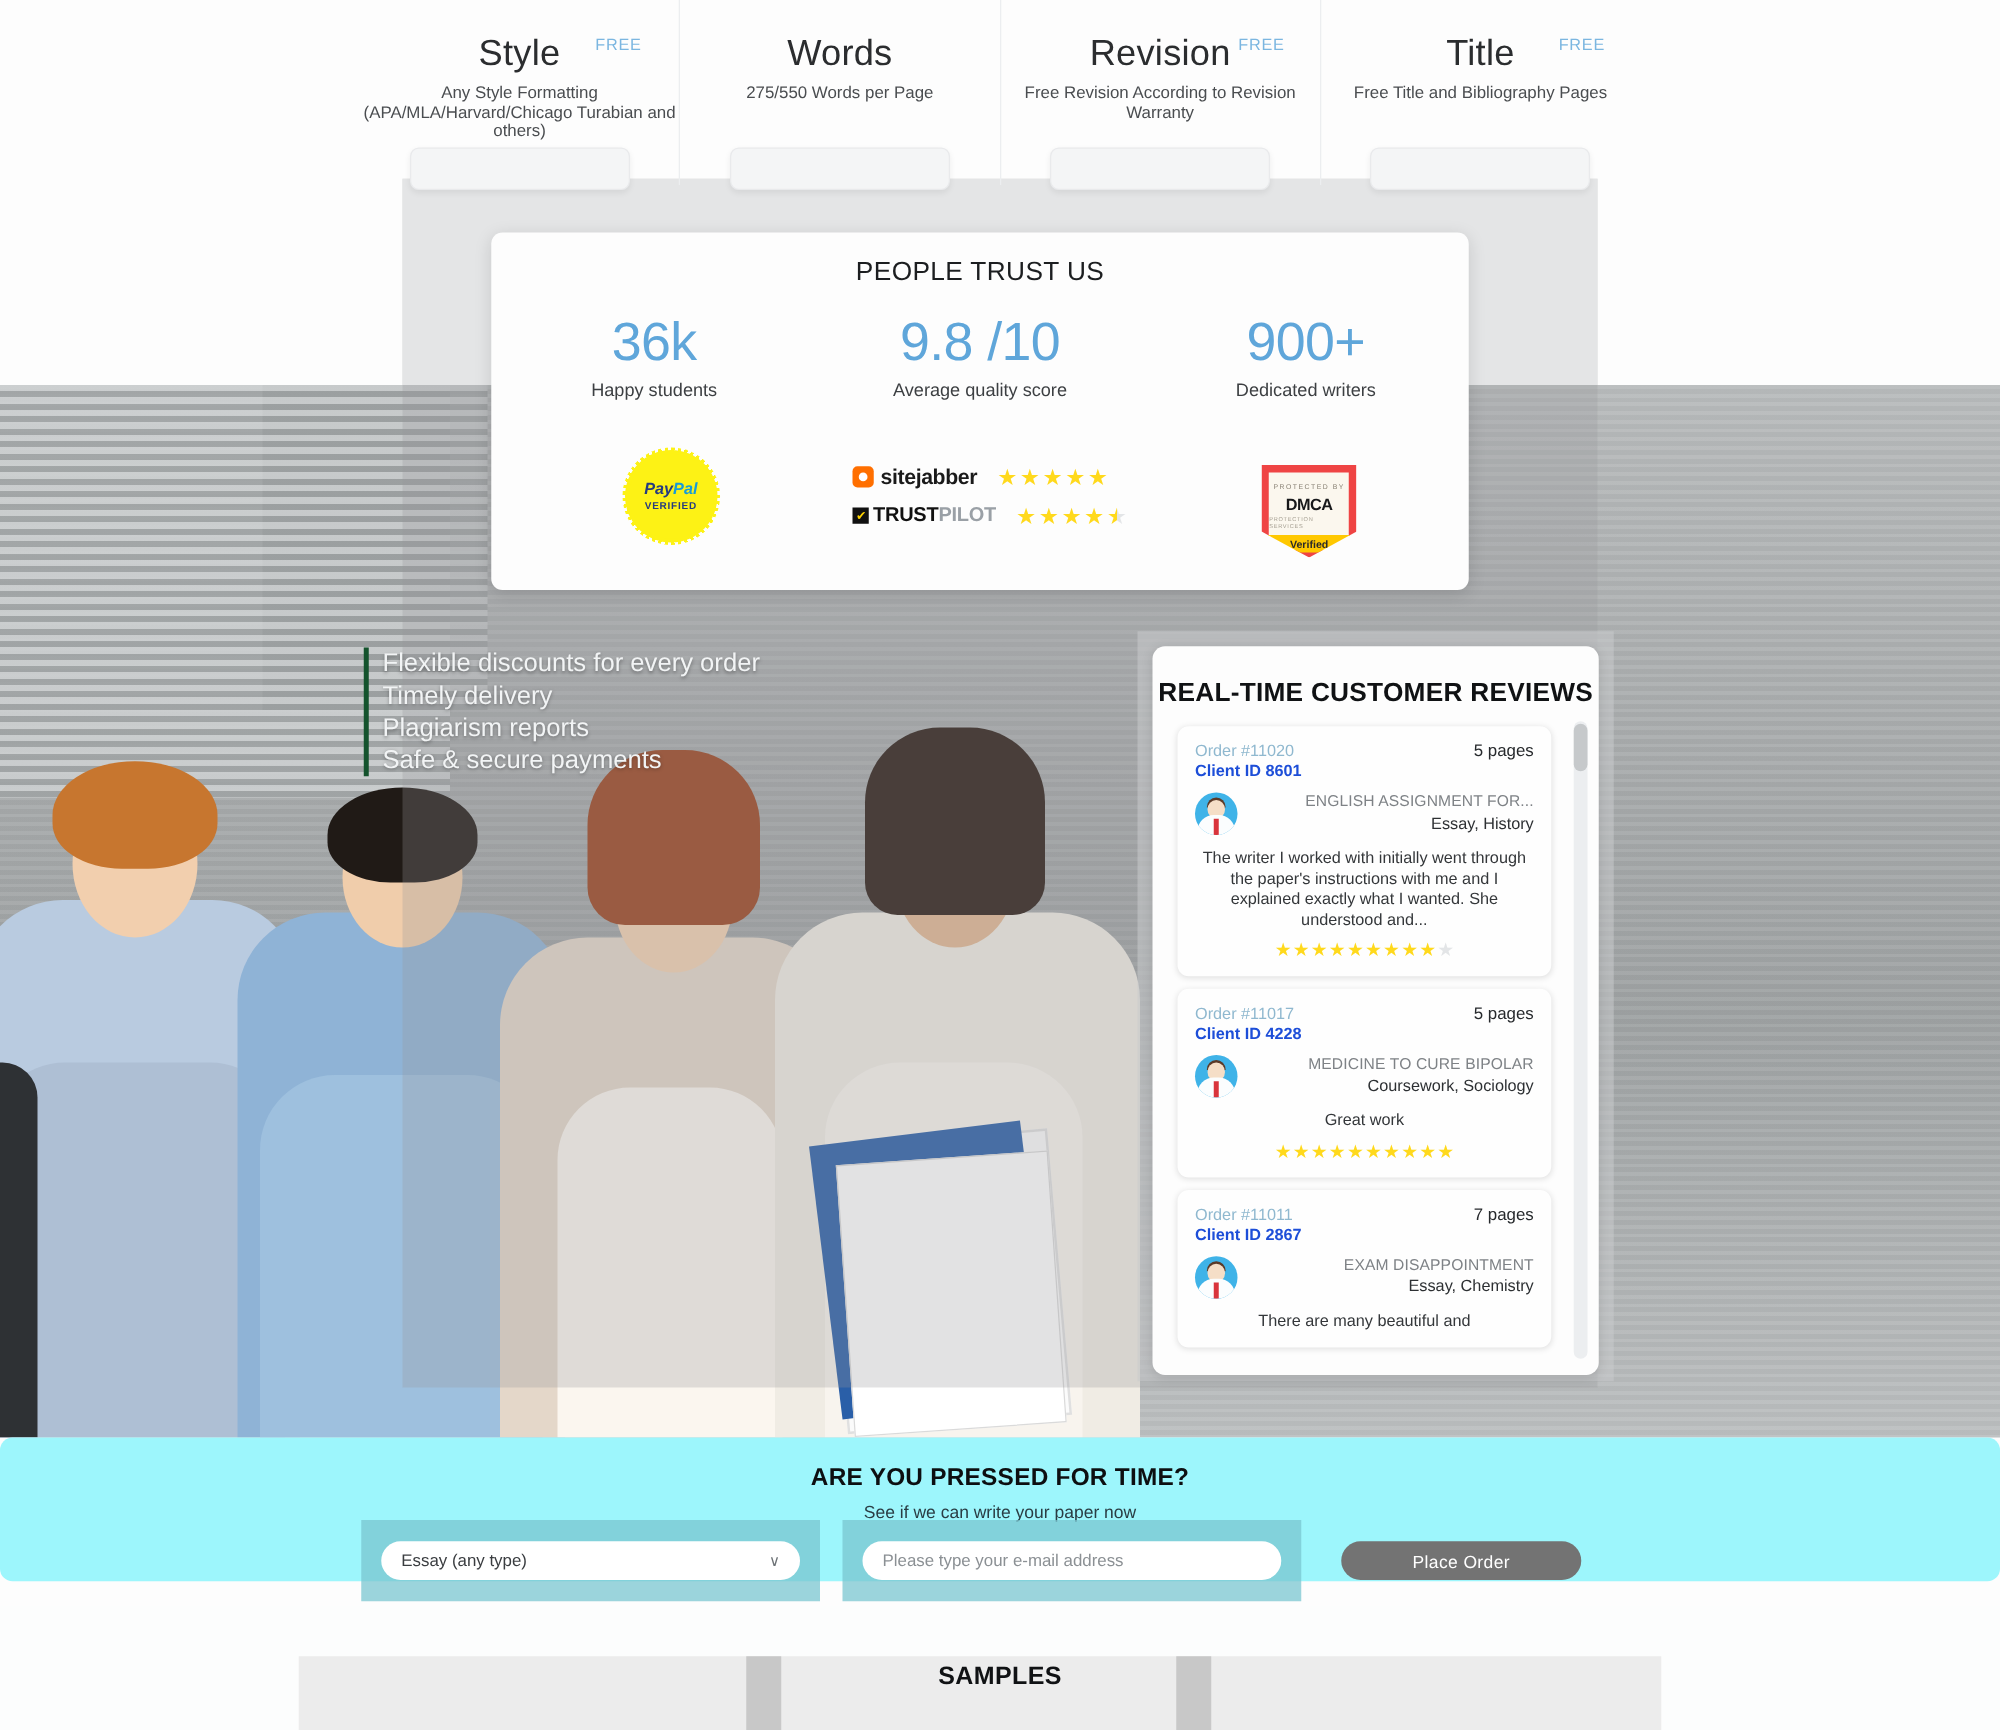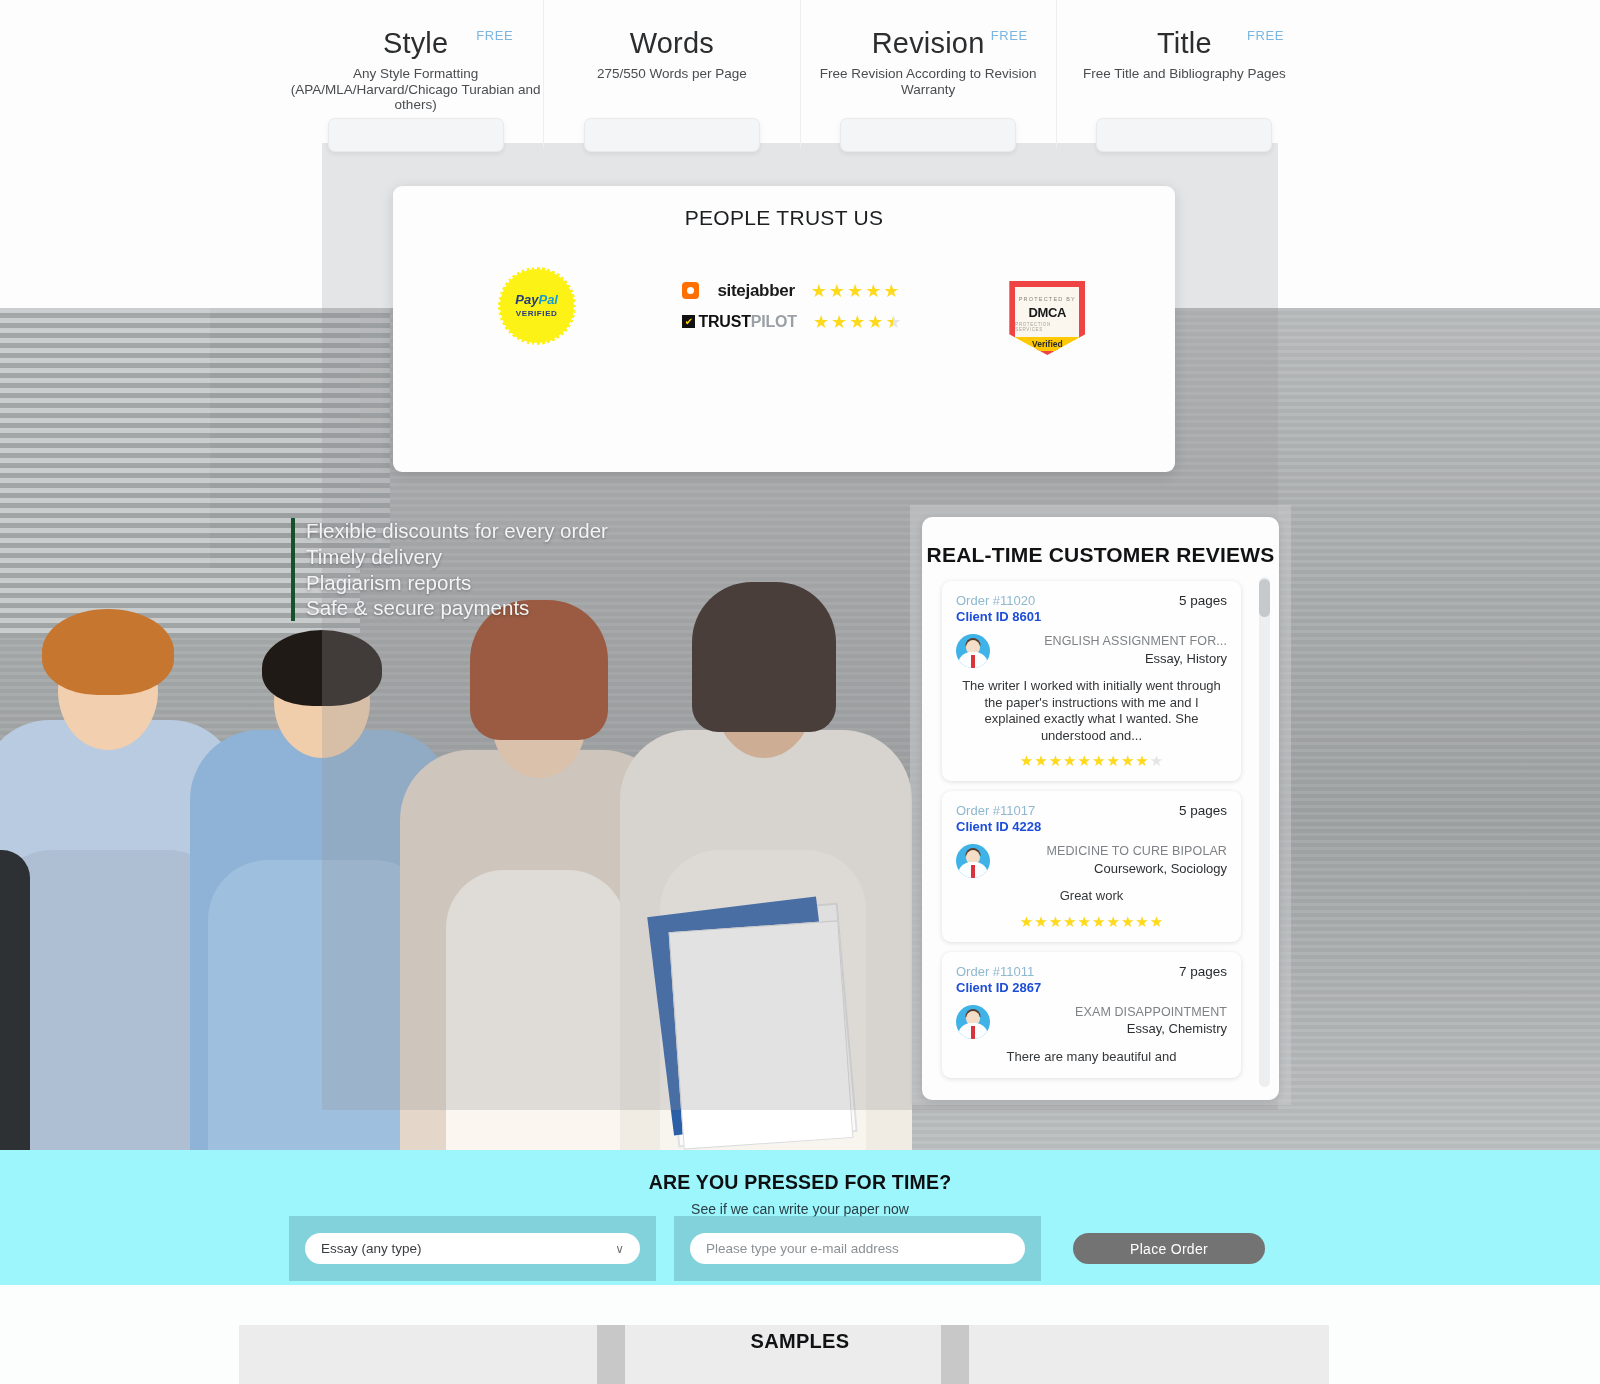--- a/index.html
+++ b/index.html
@@ -108,21 +108,21 @@
     background:
       repeating-conic-gradient(#fdf215 0 4deg, transparent 4deg 8deg);
     z-index:-1;
   }
   .pp-txt { font-size:13px; font-weight:bold; font-style:italic; color:#253b80; line-height:13px;}
   .pp-txt i { color:#179bd7; font-style:italic; }
   .pp-ver { font-size:8px; font-weight:bold; color:#253b80; letter-spacing:.6px; margin-top:3px;}
 
   .rate-block { display:flex; flex-direction:column; gap:12px; }
   .rate-row { display:flex; align-items:center; gap:16px; }
-  .sj-logo { display:flex; align-items:center; gap:18px; }
+  .sj-logo { display:flex; align-items:center; gap:5px; }
   .sj-mark {
     width:17px; height:17px; border-radius:4px; background:#ff6f00;
     display:flex; align-items:center; justify-content:center;
   }
   .sj-mark span { width:7px;height:7px;border-radius:50%;background:#fff; display:block;}
   .sj-name { font-size:17px; font-weight:bold; color:#1a1a1a; letter-spacing:-.3px;}
   .tp-logo { display:flex; align-items:center; gap:3px; }
   .tp-mark { width:13px;height:13px;background:#111; color:#ffd400; font-size:10px;
              display:flex;align-items:center;justify-content:center; }
   .tp-name { font-size:16px; font-weight:bold; color:#111; letter-spacing:-.2px;}
@@ -205,22 +205,22 @@
              width:4px;height:13px; background:#d9343c;}
   .rev-titles { flex:1; text-align:right; }
   .rev-subject { font-size:12.5px; color:#7e8286; line-height:14.5px; letter-spacing:.1px;}
   .rev-type { font-size:13px; color:#2d3033; margin-top:2px;}
   .rev-body { font-size:13px; color:#34373a; line-height:16.5px; text-align:center; margin-top:10px;}
   .rev-stars { display:flex; justify-content:center; gap:1px; margin-top:9px;}
   .rev-stars .star { font-size:15px; line-height:15px; }
 
   
   .order-band {
-    position:absolute; left:0; top:1150px; width:1600px; height:135px;
-    background:#9df6fc; z-index:9;
+    position:absolute; left:0; top:1150px; width:1600px; height:115px;
+    background:#9df6fc; z-index:9;border-radius:10px;
   }
   .ob-title {
     text-align:center; font-size:19.5px; color:#0d0f11; font-weight:700;
     padding-top:21px; letter-spacing:.2px;
   }
   .ob-sub { text-align:center; font-size:14px; color:#2a3d44; margin-top:7px; }
   .ob-form {
     position:absolute; left:289px; top:66px; display:flex; align-items:flex-start;
   }
   .ob-wrap { background:rgba(122,198,208,.75); padding:17px 16px; }
@@ -329,20 +329,34 @@
       <div class="feat-card-shadow"></div>
       <div class="feat-title">Title</div>
       <div class="feat-free" style="right:28px;">FREE</div>
       <div class="feat-desc">Free Title and Bibliography Pages</div>
     </div>
   </div>
 
   <div class="trust-card">
     <div class="trust-title">PEOPLE TRUST US</div>
 
+    <div class="trust-cols">
+      <div class="tcol">
+        <div class="tnum">36k</div>
+        <div class="tlabel">Happy students</div>
+      </div>
+      <div class="tcol">
+        <div class="tnum">9.8 /10</div>
+        <div class="tlabel">Average quality score</div>
+      </div>
+      <div class="tcol">
+        <div class="tnum">900+</div>
+        <div class="tlabel">Dedicated writers</div>
+      </div>
+    </div>
 
     <div class="badges">
       <div class="bcol">
         <div class="paypal">
           <div class="pp-txt"><span>Pay</span><i>Pal</i></div>
           <div class="pp-ver">VERIFIED</div>
         </div>
       </div>
 
       <div class="bcol">

